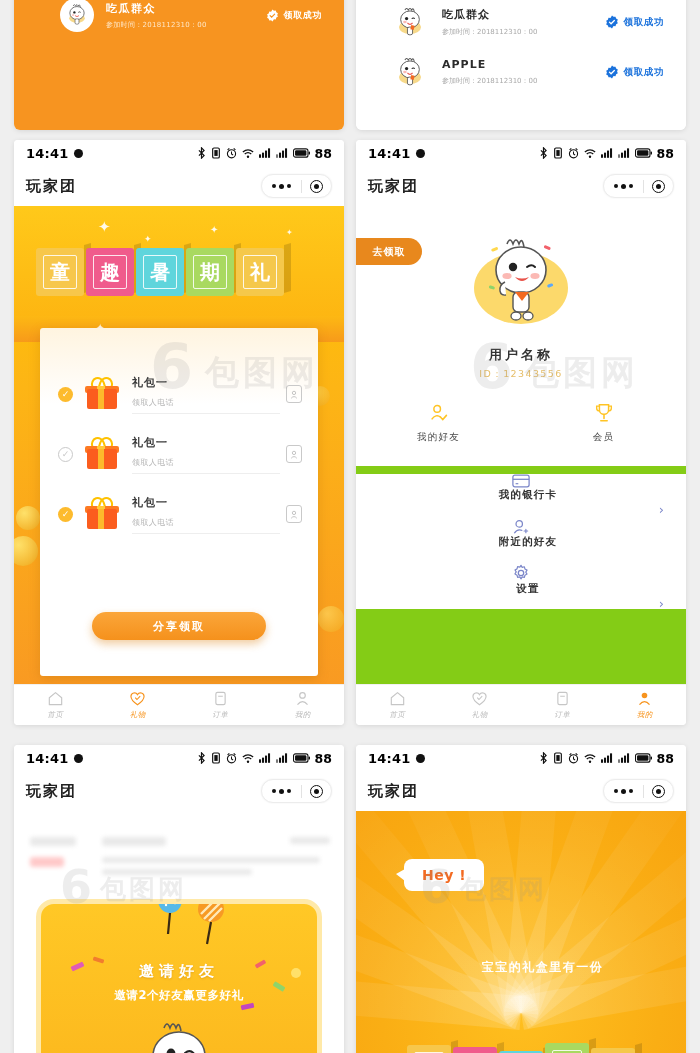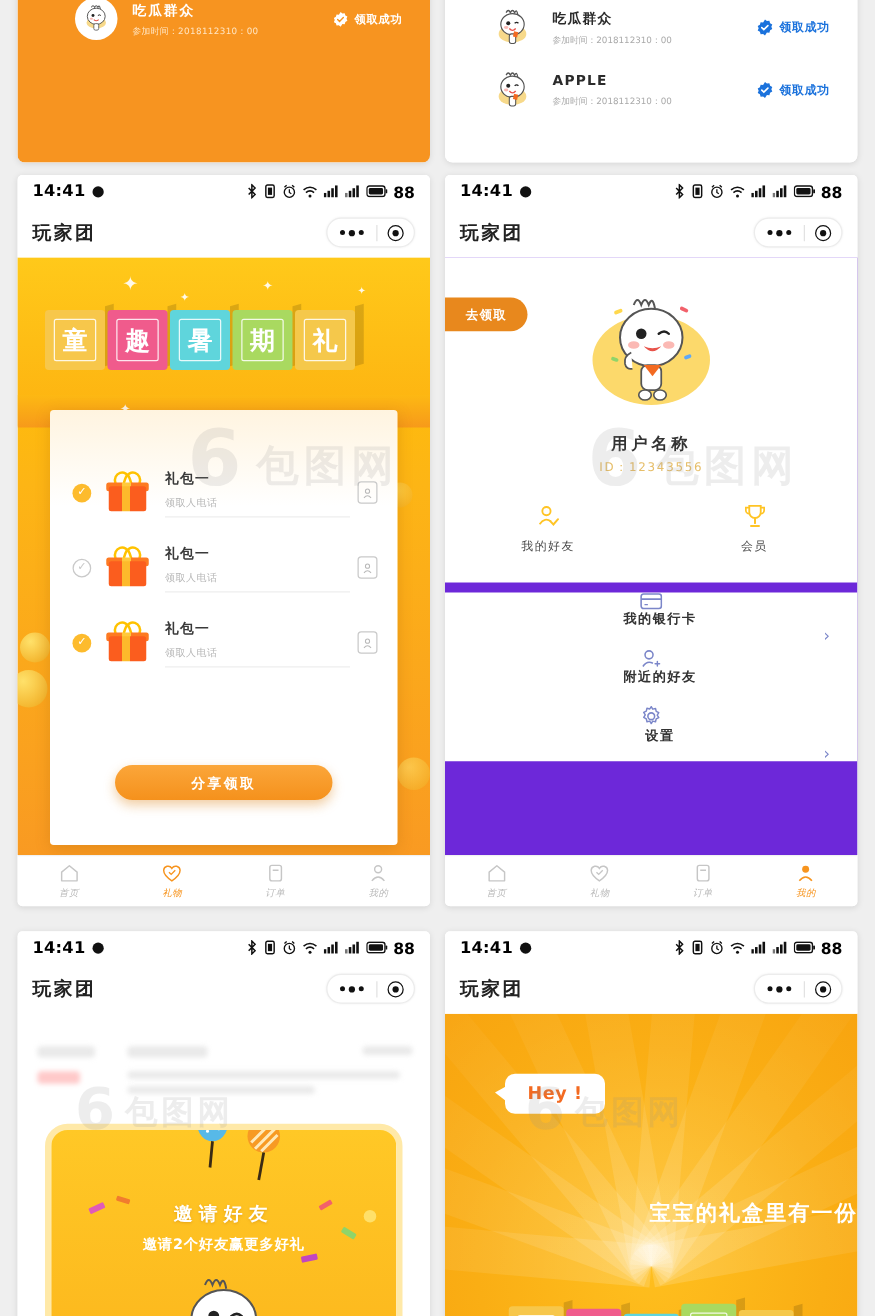--- a/index.html
+++ b/index.html
@@ -121,21 +121,21 @@
 
   
   .tabbar{ position:absolute; left:0;right:0;bottom:0;height:41px;background:#fff;
            display:flex;align-items:center;border-top:1px solid #f1f1f1;}
   .tab{ flex:1;display:flex;flex-direction:column;align-items:center;gap:3px;}
   .tab svg{display:block;}
   .tab span{ font-size:7.5px;color:#b9b9b9;letter-spacing:.5px;font-style:italic;}
   .tab.active span{ color:#F7941E; }
 
   
-  .p4-body{ position:absolute;left:0;right:0;top:66px;bottom:41px;background:#6d28d9;overflow:hidden;}
+  .p4-body{ position:absolute;left:0;right:0;top:66px;bottom:41px;background:#84cc16;overflow:hidden;}
   .p4-top{ position:absolute;left:0;right:0;top:0;height:260px;background:#fff;}
   .btn-go{ position:absolute;left:0;top:32px;width:66px;height:27px;background:#E8881D;
     border-radius:0 14px 14px 0;color:#fff;font-size:10px;font-weight:bold;letter-spacing:1px;
     display:flex;align-items:center;justify-content:center;}
   .mascot-wrap{ position:absolute;left:50%;transform:translateX(-50%);top:14px;
                 width:110px;height:110px;display:flex;align-items:flex-end;justify-content:center;}
   .mascot-disc{ position:absolute;left:8px;bottom:6px;width:94px;height:72px;border-radius:50%;
                 background:#FCD96B;}
   .u-name{ position:absolute;left:0;right:0;top:140px;text-align:center;
            font-size:13px;font-weight:bold;color:#333;letter-spacing:3px;}
@@ -170,22 +170,22 @@
             background:radial-gradient(ellipse at 50% 72%,#FFC01F 0%,#FAAE14 60%,#F8A40F 100%);
             overflow:hidden;}
   .rays{position:absolute;left:50%;top:70%;width:0;height:0;}
   .ray{position:absolute;left:0;top:0;width:300px;height:34px;
        background:linear-gradient(90deg,rgba(255,255,255,.16),rgba(255,255,255,0));
        transform-origin:0 50%;}
   .hey{ position:absolute;left:48px;top:48px;background:#fff;border-radius:8px;
         padding:8px 18px;color:#F36A21;font-size:14px;font-weight:bold;letter-spacing:.5px;}
   .hey::before{content:"";position:absolute;left:-8px;top:10px;
     border-top:5px solid transparent;border-bottom:7px solid transparent;border-right:9px solid #fff;}
-  .p6-l1{ position:absolute;left:0;right:0;top:148px;text-align:right;color:#fff;
-          font-size:17px;font-weight:bold;letter-spacing:1.5px;margin-left:43px;}
+  .p6-l1{ position:absolute;left:0;right:0;top:148px;text-align:center;color:#fff;
+          font-size:12px;font-weight:bold;letter-spacing:1.5px;margin-left:43px;}
   .p6-l2{ position:absolute;left:0;right:0;top:170px;text-align:center;color:#fff;
           font-size:11.5px;font-weight:bold;letter-spacing:1.5px;}
   .p6-cubes{ position:absolute;left:50%;transform:translateX(-50%);bottom:-14px;
              display:flex;align-items:flex-end;gap:2px;}
   .watermark{ position:absolute; color:rgba(140,140,140,.16); font-weight:bold;
               pointer-events:none; user-select:none;}
 </style>
 </head>
 <body>
 

